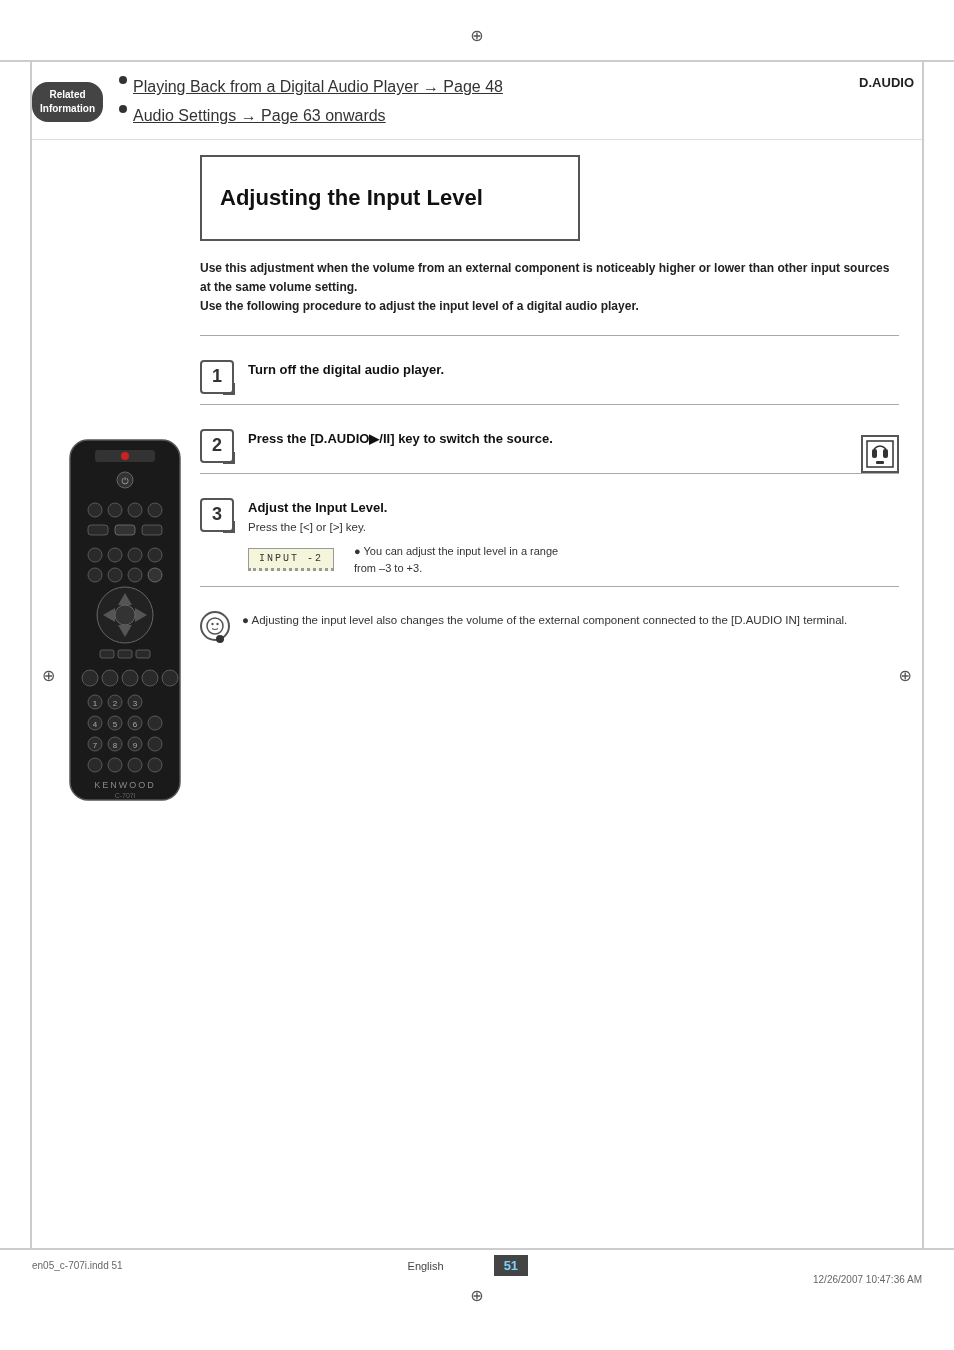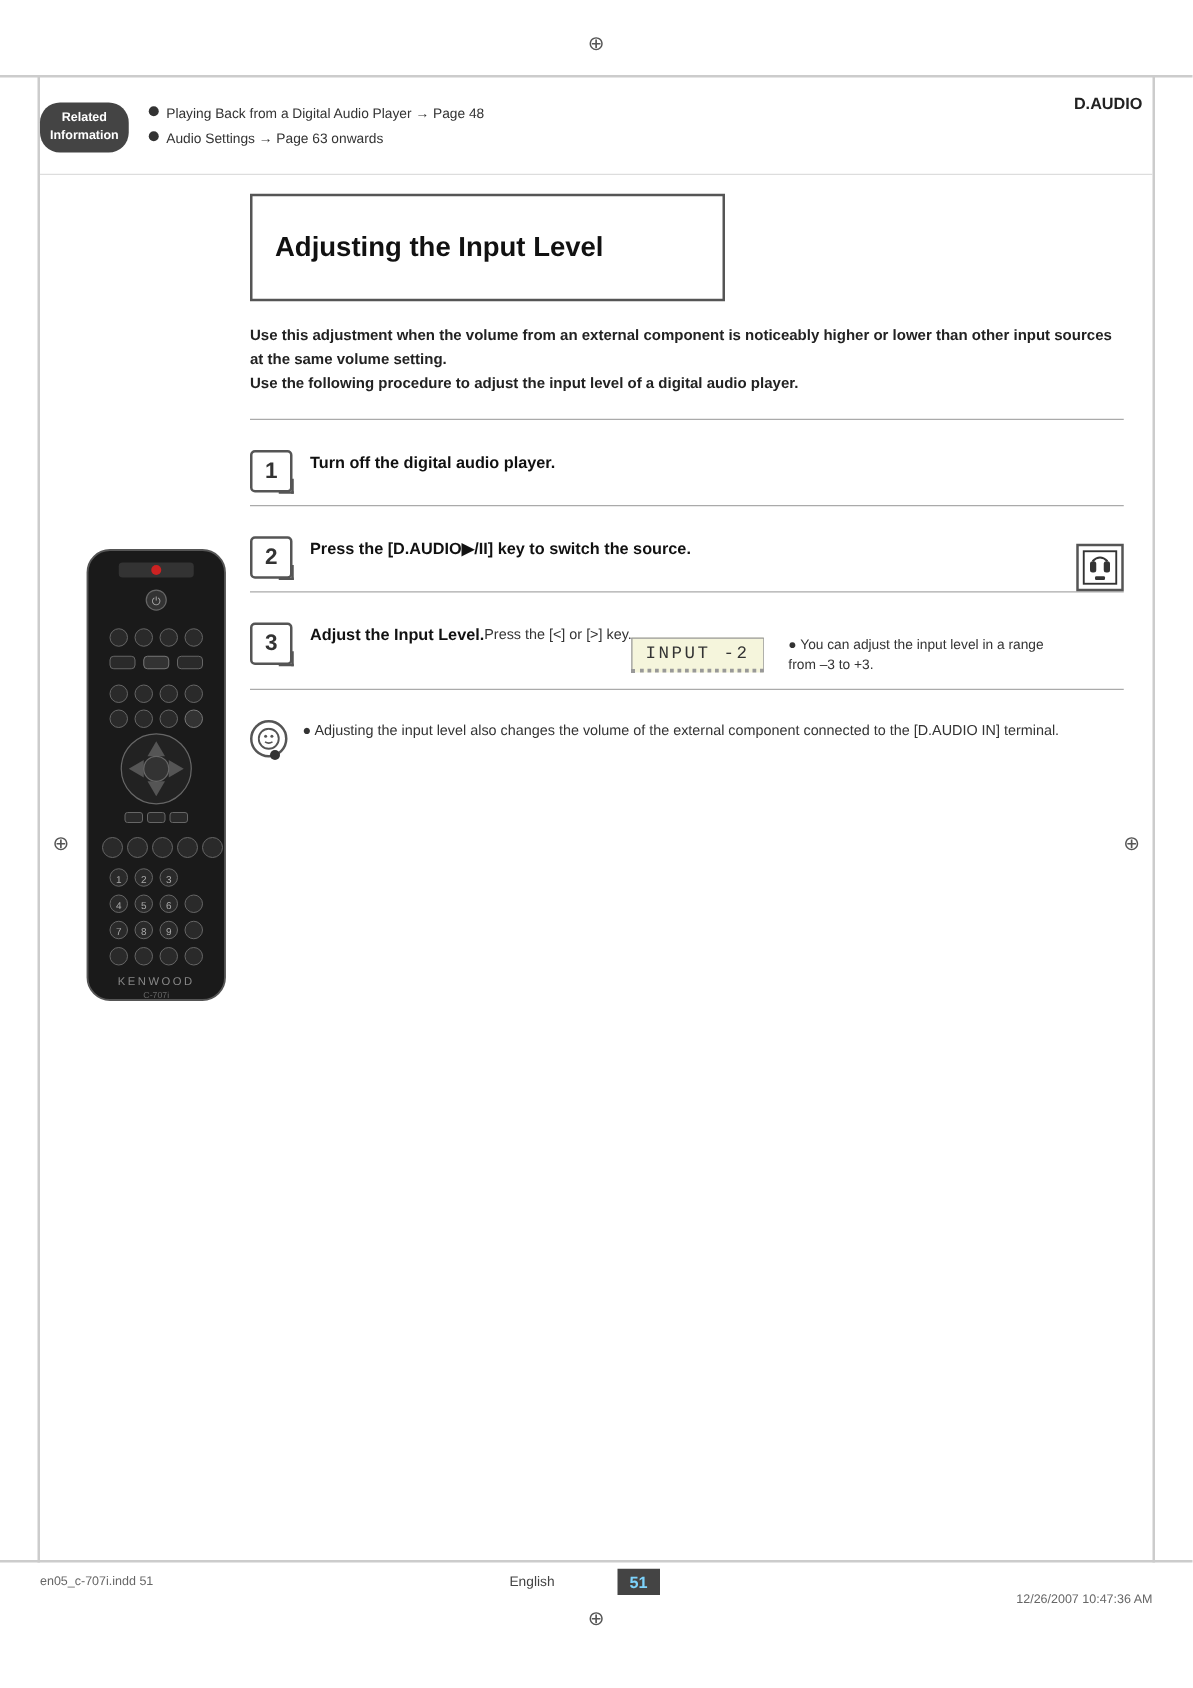--- a/index.html
+++ b/index.html
@@ -107,23 +107,24 @@
       font-weight: bold;
       text-align: center;
       padding: 6px 8px;
       min-width: 65px;
       line-height: 1.4;
       border-radius: 16px;
     }
 
     .related-links {
       margin-left: 16px;
-      font-size: 11px;
+      font-size: 16px;
       color: #333;
       line-height: 1.8;
+      text-decoration: underline;
     }
 
     .related-links li {
       list-style: none;
       display: flex;
       align-items: flex-start;
     }
 
     .bullet-dot {
       display: inline-block;
@@ -241,21 +242,21 @@
       display: flex;
       align-items: center;
       margin-top: 10px;
     }
 
     .lcd-box {
       background: #f5f5dc;
       border: 1px solid #999;
       padding: 4px 10px;
       font-family: 'Courier New', monospace;
-      font-size: 14px;
+      font-size: 10px;
       letter-spacing: 2px;
       color: #333;
       margin-right: 20px;
       border-bottom: 3px dotted #999;
     }
 
     .lcd-note {
       font-size: 11px;
       color: #333;
       line-height: 1.5;
@@ -357,21 +358,21 @@
 
     .footer-datetime {
       font-size: 10px;
       color: #666;
       margin-top: 28px;
     }
 
     
     .step3-content {
       display: flex;
-      flex-direction: row;
+      flex-direction: column;
     }
   </style>
 </head>
 <body>
 
 <div class="page-border-top"></div>
 <div class="page-border-bottom"></div>
 <div class="page-border-left"></div>
 <div class="page-border-right"></div>
 

